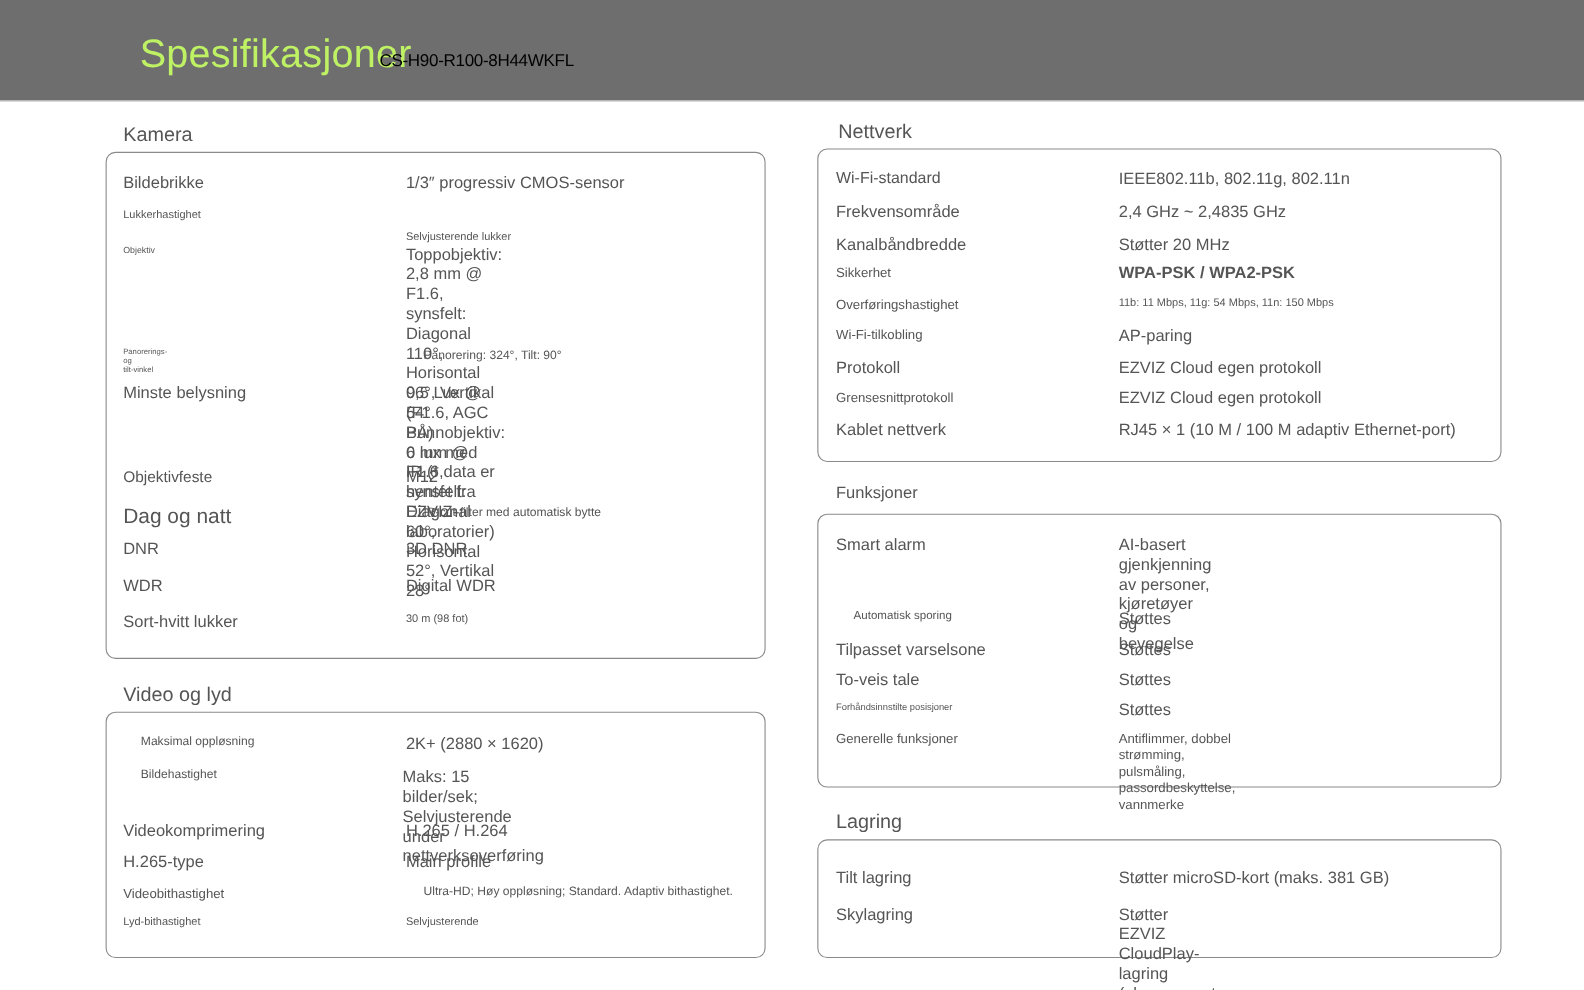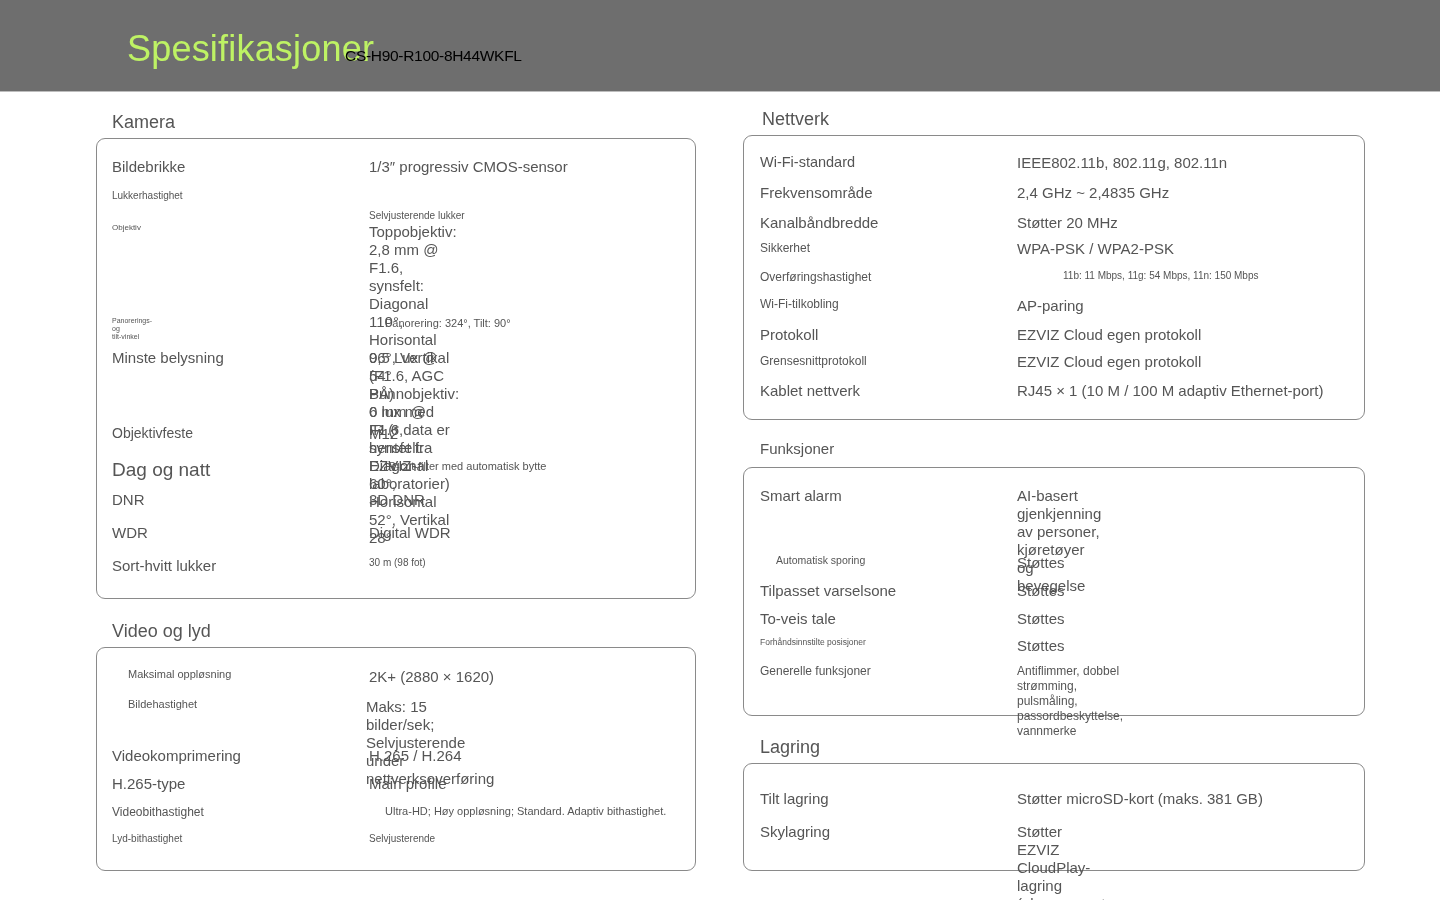--- a/index.html
+++ b/index.html
@@ -142,25 +142,25 @@
 <div class="row" style="left:760px; top:184px;">
   <span class="lbl s15">Frekvensområde</span>
   <span class="val s15" style="left:257px;">2,4 GHz ~ 2,4835 GHz</span>
 </div>
 <div class="row" style="left:760px; top:214px;">
   <span class="lbl s15">Kanalbåndbredde</span>
   <span class="val s15" style="left:257px;">Støtter 20 MHz</span>
 </div>
 <div class="row" style="left:760px; top:241px;">
   <span class="lbl s12">Sikkerhet</span>
-  <span class="val s15" style="left:257px; top:-1px;">WPA-PSK / WPA2-PSK</span>
+  <span class="val s15" style="left:257px; top:-1px;font-weight:bold;">WPA-PSK / WPA2-PSK</span>
 </div>
 <div class="row" style="left:760px; top:270px;">
   <span class="lbl s12">Overføringshastighet</span>
-  <span class="val s13" style="left:257px;margin-left:46px;">11b: 11 Mbps, 11g: 54 Mbps, 11n: 150 Mbps</span>
+  <span class="val s13" style="left:257px;">11b: 11 Mbps, 11g: 54 Mbps, 11n: 150 Mbps</span>
 </div>
 <div class="row" style="left:760px; top:297px;">
   <span class="lbl s12">Wi-Fi-tilkobling</span>
   <span class="val s15" style="left:257px;">AP-paring</span>
 </div>
 <div class="row" style="left:760px; top:326px;">
   <span class="lbl s15">Protokoll</span>
   <span class="val s15" style="left:257px;">EZVIZ Cloud egen protokoll</span>
 </div>
 <div class="row" style="left:760px; top:354px;">

